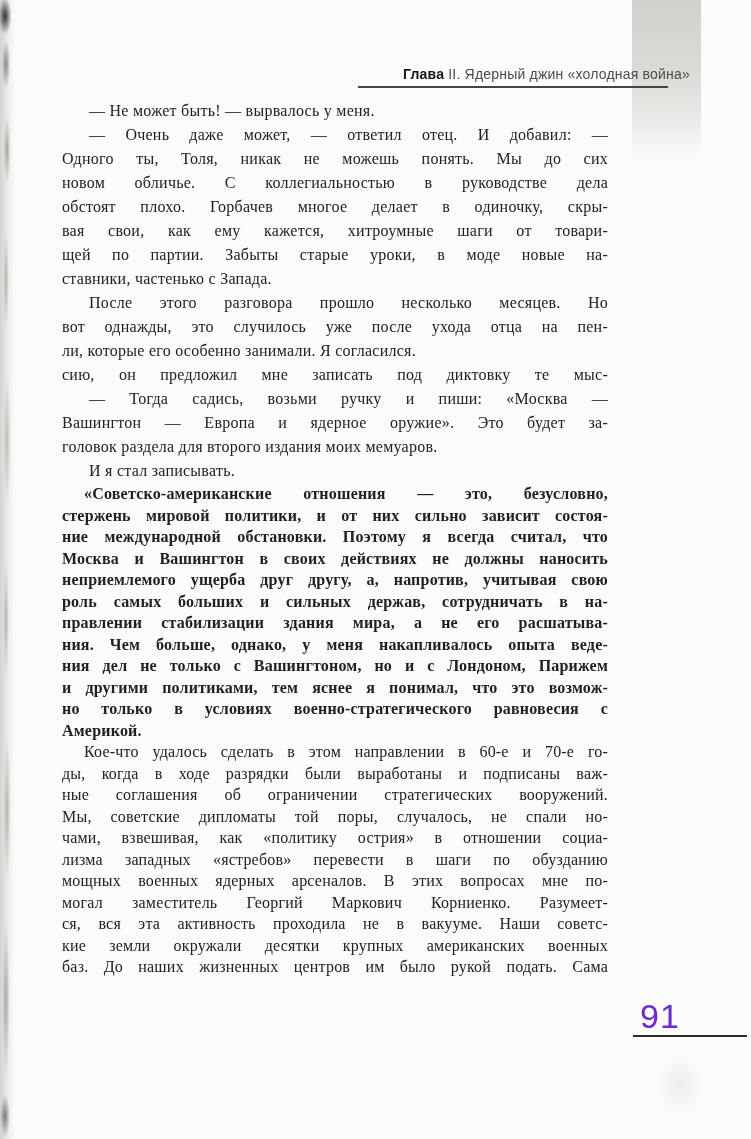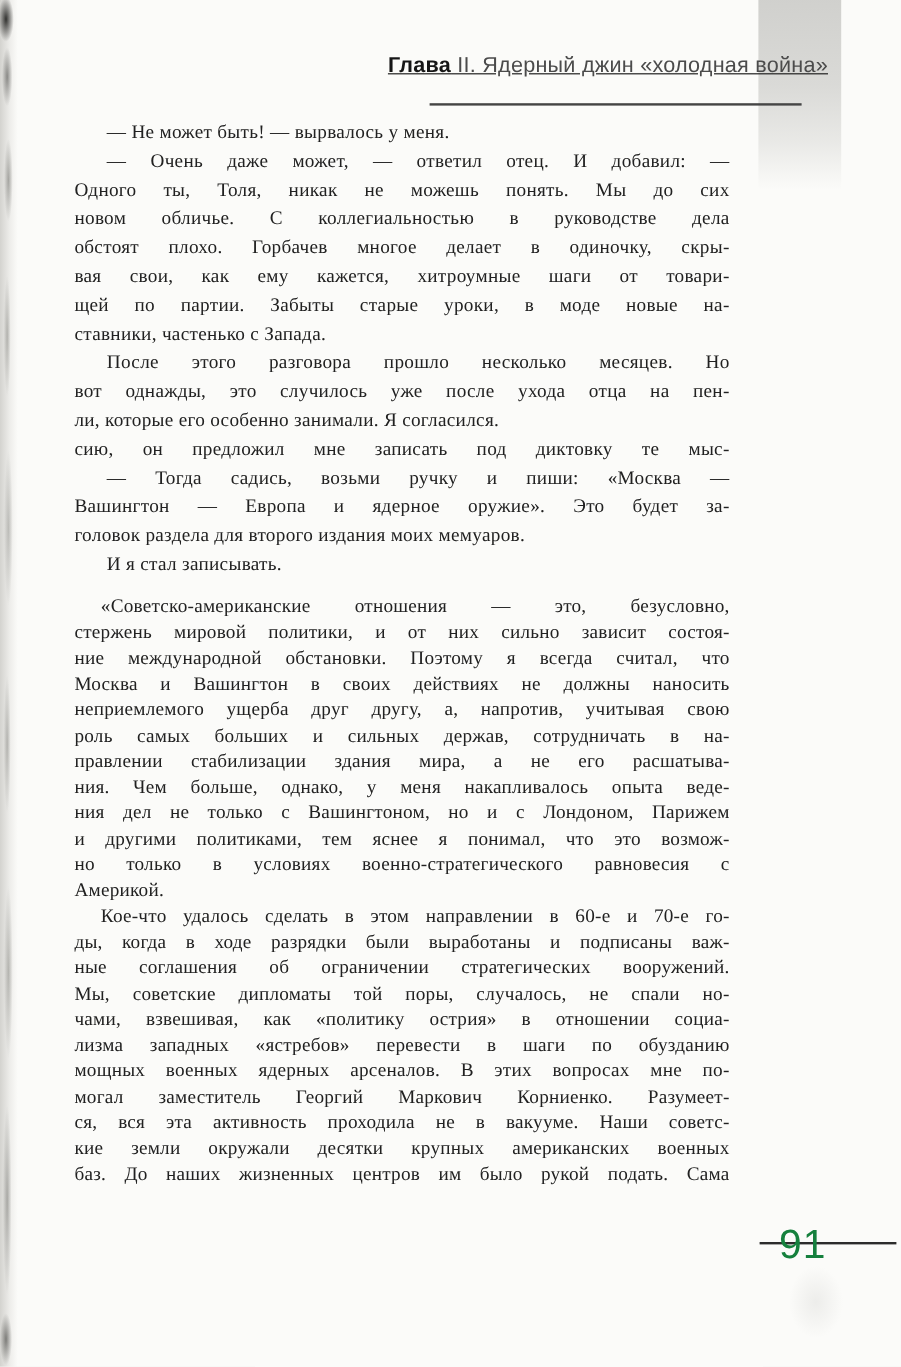--- a/index.html
+++ b/index.html
@@ -29,48 +29,48 @@
     background:linear-gradient(to bottom,
       rgba(206,206,203,.95) 0%, rgba(212,212,209,.85) 45%,
       rgba(218,218,215,.55) 75%, rgba(222,222,219,0) 100%);
   }
   .scan-smudge2{
     position:absolute;left:655px;top:995px;width:50px;height:120px;pointer-events:none;
     background:radial-gradient(ellipse 30px 40px at 25px 90px, rgba(210,210,207,.35), rgba(210,210,207,0) 75%);
   }
   
   .running-header{
-    position:absolute;top:44px;right:61px;white-space:nowrap;
-    font-family:"Liberation Sans","DejaVu Sans",sans-serif;font-size:18px;letter-spacing:.2px;text-decoration:underline;
+    position:absolute;top:66px;right:61px;white-space:nowrap;
+    font-family:"Liberation Sans","DejaVu Sans",sans-serif;font-size:14px;letter-spacing:.2px;
   }
   .chapter-label{font-weight:bold;color:#161616;}
   .chapter-title{font-weight:normal;color:#4b4b4b;}
   .header-rule{
     position:absolute;left:358px;top:86px;width:310px;height:2px;background:#454545;
   }
   
   .page-text{position:absolute;left:62px;top:99px;width:546px;}
   .para .line{
     text-align:justify;text-align-last:justify;color:#212121;
   }
   .para.main .line{font-size:16px;line-height:24px;letter-spacing:.25px;}
   .para.quote .line{font-size:16px;line-height:21.5px;letter-spacing:.2px;}
   .para.main .line.first{text-indent:27px;}
   .para.quote .line.first{text-indent:22px;}
   .para .line.last{text-align-last:left;}
-  .para.main + .para.quote{margin-top:12px;}
+  .para.main + .para.quote{font-weight:bold;}
   
   .page-num-wrap{
     position:absolute;left:633px;top:999px;width:114px;height:36px;
     border-bottom:2px solid #2c2c2c;
   }
   .page-num{
-    width:58px;margin-left:7px;text-align:center;
+    width:58px;margin-left:7px;text-align:left;
     font-family:"Liberation Sans","DejaVu Sans",sans-serif;
-    font-size:34px;line-height:34px;letter-spacing:1px;color:#15803d;margin-top:21px;
+    font-size:34px;line-height:34px;letter-spacing:1px;color:#6d28d9;
   }
 </style>
 </head>
 <body>
 
 <div class="page">
 
   <div class="scan-shadow-left"></div>
   <div class="scan-smudge"></div>
   <div class="scan-smudge2"></div>

